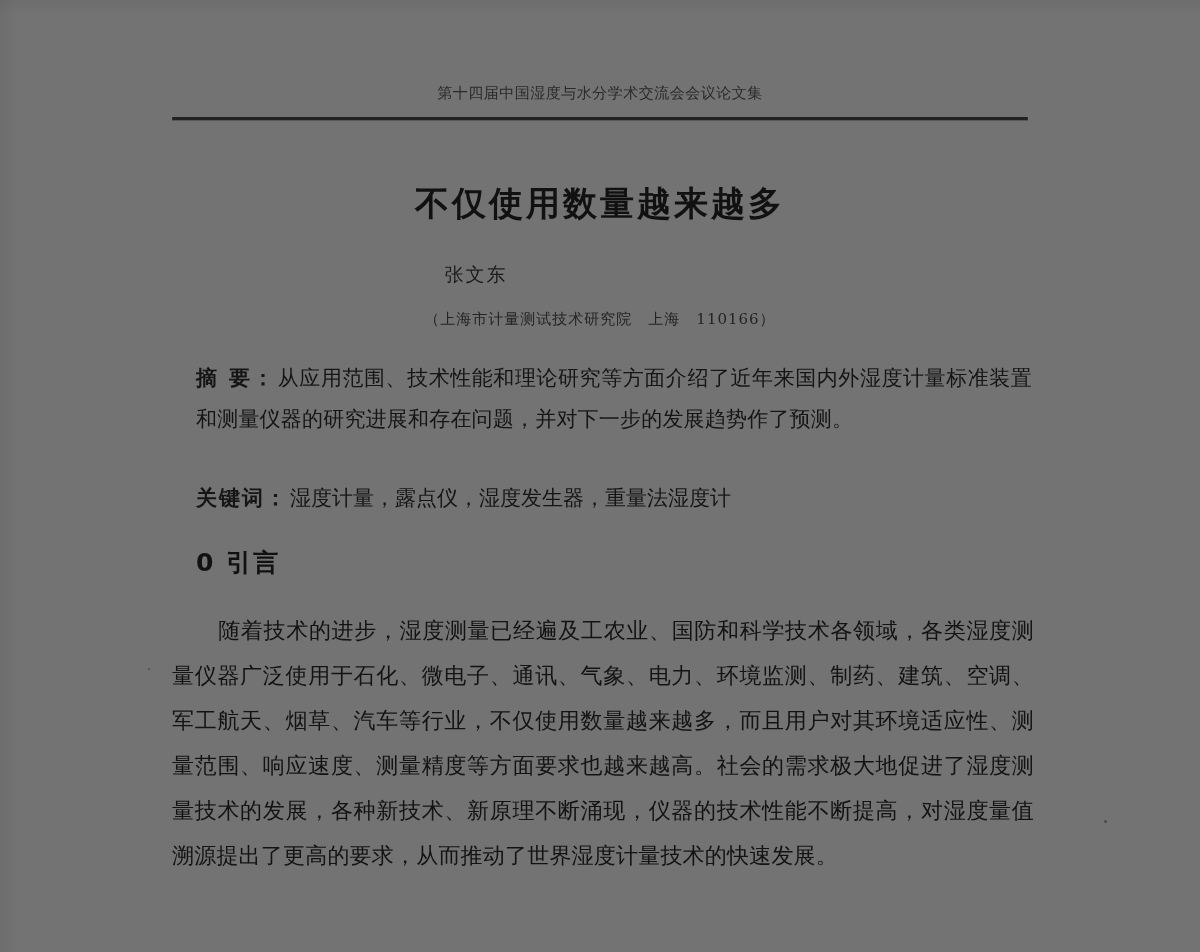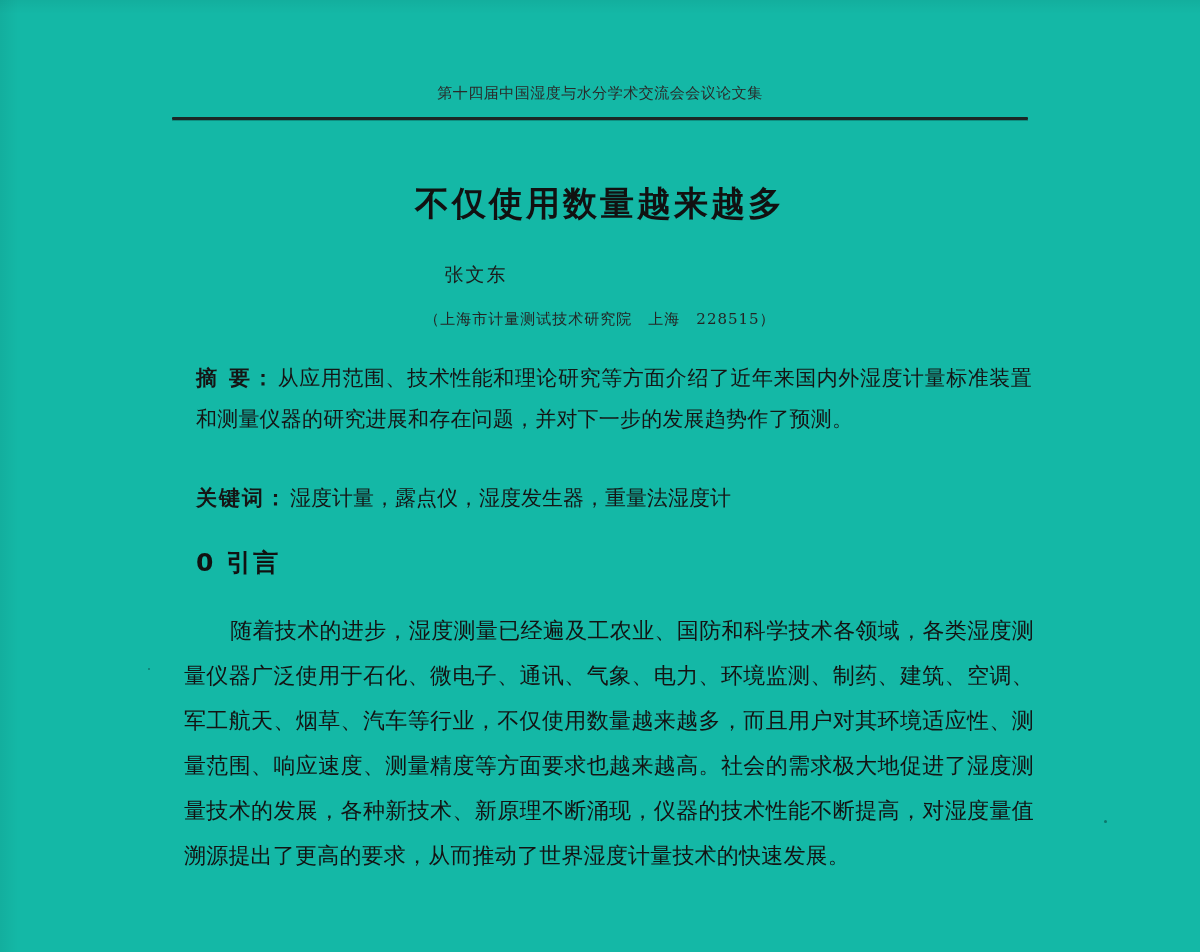--- a/index.html
+++ b/index.html
@@ -14,21 +14,21 @@
     color: #141414;
     overflow: hidden;
     position: relative;
   }
   .page {
     position: relative;
     width: 1200px;
     height: 952px;
     box-sizing: border-box;
     padding: 0;
-    background: #14b8a6;
+    background: #737373;
   }
 
   
   .running-header {
     position: absolute;
     top: 84px;
     left: 0;
     width: 1200px;
     text-align: center;
     font-size: 15px;
@@ -144,21 +144,20 @@
     margin: 0;
     font-size: 22px;
     line-height: 45px;
     text-align: justify;
     text-justify: inter-ideograph;
     color: #131313;
     letter-spacing: 0.2px;
   }
   .body-text p.indent {
     text-indent: 2.1em;
-    margin-left: 12px;
   }
 
   
   .edge-shadow-left {
     position: absolute;
     top: 0; left: 0;
     width: 18px; height: 952px;
     background: linear-gradient(to right, rgba(0,0,0,0.05), rgba(0,0,0,0));
     pointer-events: none;
   }
@@ -184,21 +183,21 @@
   <div class="edge-shadow-top"></div>
 
   <div class="running-header">第十四届中国湿度与水分学术交流会会议论文集</div>
 
   <div class="header-rule"></div>
 
   <h1 class="doc-title">不仅使用数量越来越多</h1>
 
   <div class="author">张文东</div>
 
-  <div class="affiliation">（上海市计量测试技术研究院　上海　228515）</div>
+  <div class="affiliation">（上海市计量测试技术研究院　上海　110166）</div>
 
   <div class="abstract">
     <div class="abstract-line">
       <span class="lead">摘 要：</span><span>从应用范围、技术性能和理论研究等方面介绍了近年来国内外湿度计量标准装置和测量仪器的研究进展和存在问题，并对下一步的发展趋势作了预测。</span>
     </div>
   </div>
 
   <div class="keywords">
     <span class="lead">关键词：</span><span>湿度计量，露点仪，湿度发生器，重量法湿度计</span>
   </div>

